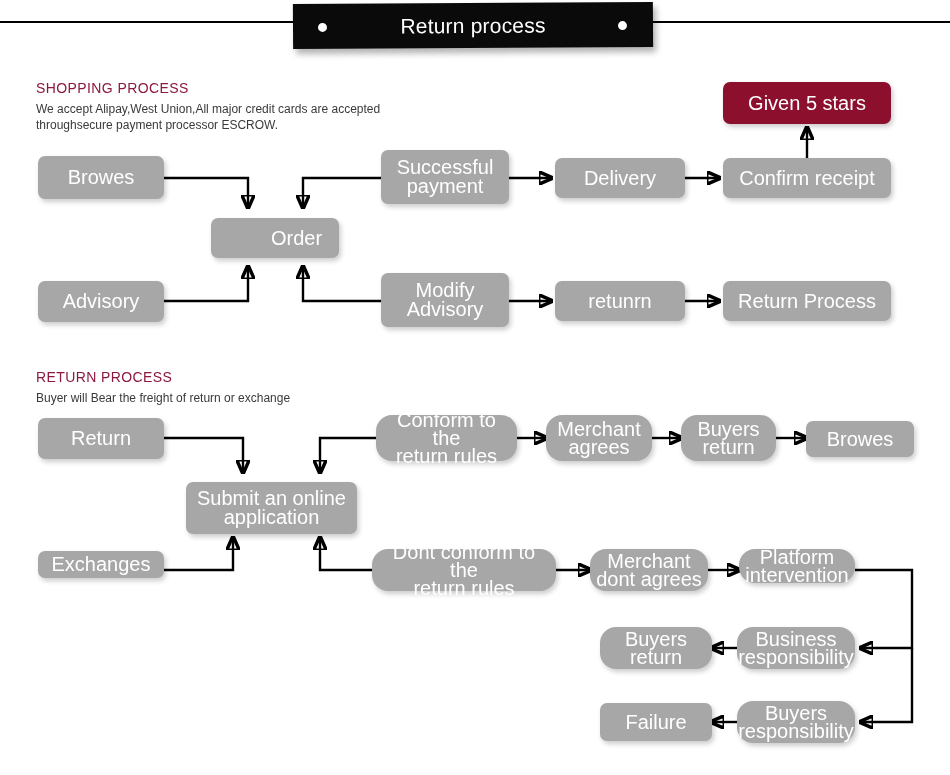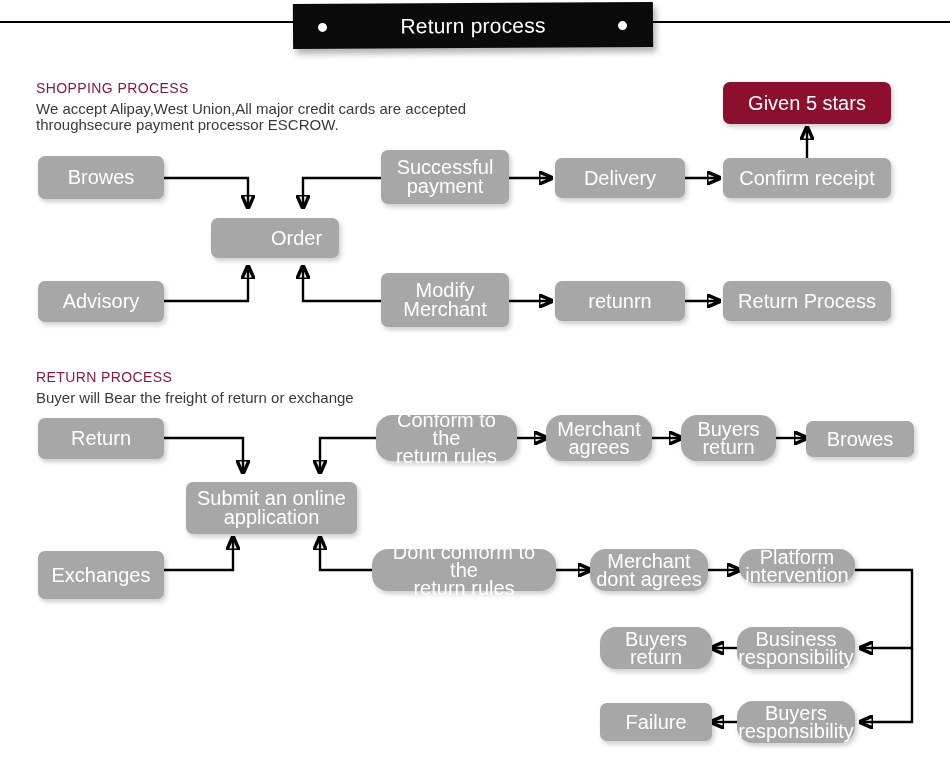--- a/index.html
+++ b/index.html
@@ -34,21 +34,21 @@
   }
   .banner-dot.left{left:25px;}
   .banner-dot.right{left:325px;}
 
   
   .sec-title{
     position:absolute;color:#8C1741;font-size:14px;letter-spacing:.4px;
     white-space:nowrap;
   }
   .sec-sub{
-    position:absolute;color:#3a3a3a;font-size:15px;line-height:16px;
+    position:absolute;color:#3a3a3a;font-size:12px;line-height:16px;
     white-space:pre-line;
   }
 
   
   .node{
     position:absolute;
     background:#a7a7a7;
     border-radius:7px;
     color:#ffffff;
     display:flex;align-items:center;justify-content:center;
@@ -144,21 +144,21 @@
 
   <div class="node" style="left:723px;top:158px;width:168px;height:40px;">Confirm receipt</div>
 
   <div class="node accent" style="left:723px;top:82px;width:168px;height:42px;">Given 5 stars</div>
 
   <div class="node" style="left:211px;top:218px;width:128px;height:40px;padding-left:48px;">Order</div>
 
   <div class="node" style="left:38px;top:281px;width:126px;height:41px;">Advisory</div>
 
   <div class="node" style="left:381px;top:273px;width:128px;height:54px;">Modify
-Merchant</div>
+Advisory</div>
 
   <div class="node" style="left:555px;top:281px;width:130px;height:40px;">retunrn</div>
 
   <div class="node" style="left:723px;top:281px;width:168px;height:40px;">Return Process</div>
 
   <div class="node" style="left:38px;top:418px;width:126px;height:41px;">Return</div>
 
   <div class="node small" style="left:376px;top:415px;width:141px;height:46px;">Conform to the
 return rules</div>
 
@@ -166,21 +166,21 @@
 agrees</div>
 
   <div class="node small" style="left:681px;top:415px;width:95px;height:46px;">Buyers
 return</div>
 
   <div class="node" style="left:806px;top:421px;width:108px;height:36px;">Browes</div>
 
   <div class="node" style="left:186px;top:482px;width:171px;height:52px;">Submit an online
 application</div>
 
-  <div class="node" style="left:38px;top:551px;width:126px;height:48px;">Exchanges</div>
+  <div class="node" style="left:38px;top:551px;width:126px;height:27px;">Exchanges</div>
 
   <div class="node small" style="left:372px;top:549px;width:184px;height:42px;">Dont conform to the
 return rules</div>
 
   <div class="node small" style="left:590px;top:549px;width:118px;height:42px;">Merchant
 dont agrees</div>
 
   <div class="node small" style="left:739px;top:549px;width:116px;height:34px;">Platform
 intervention</div>
 

